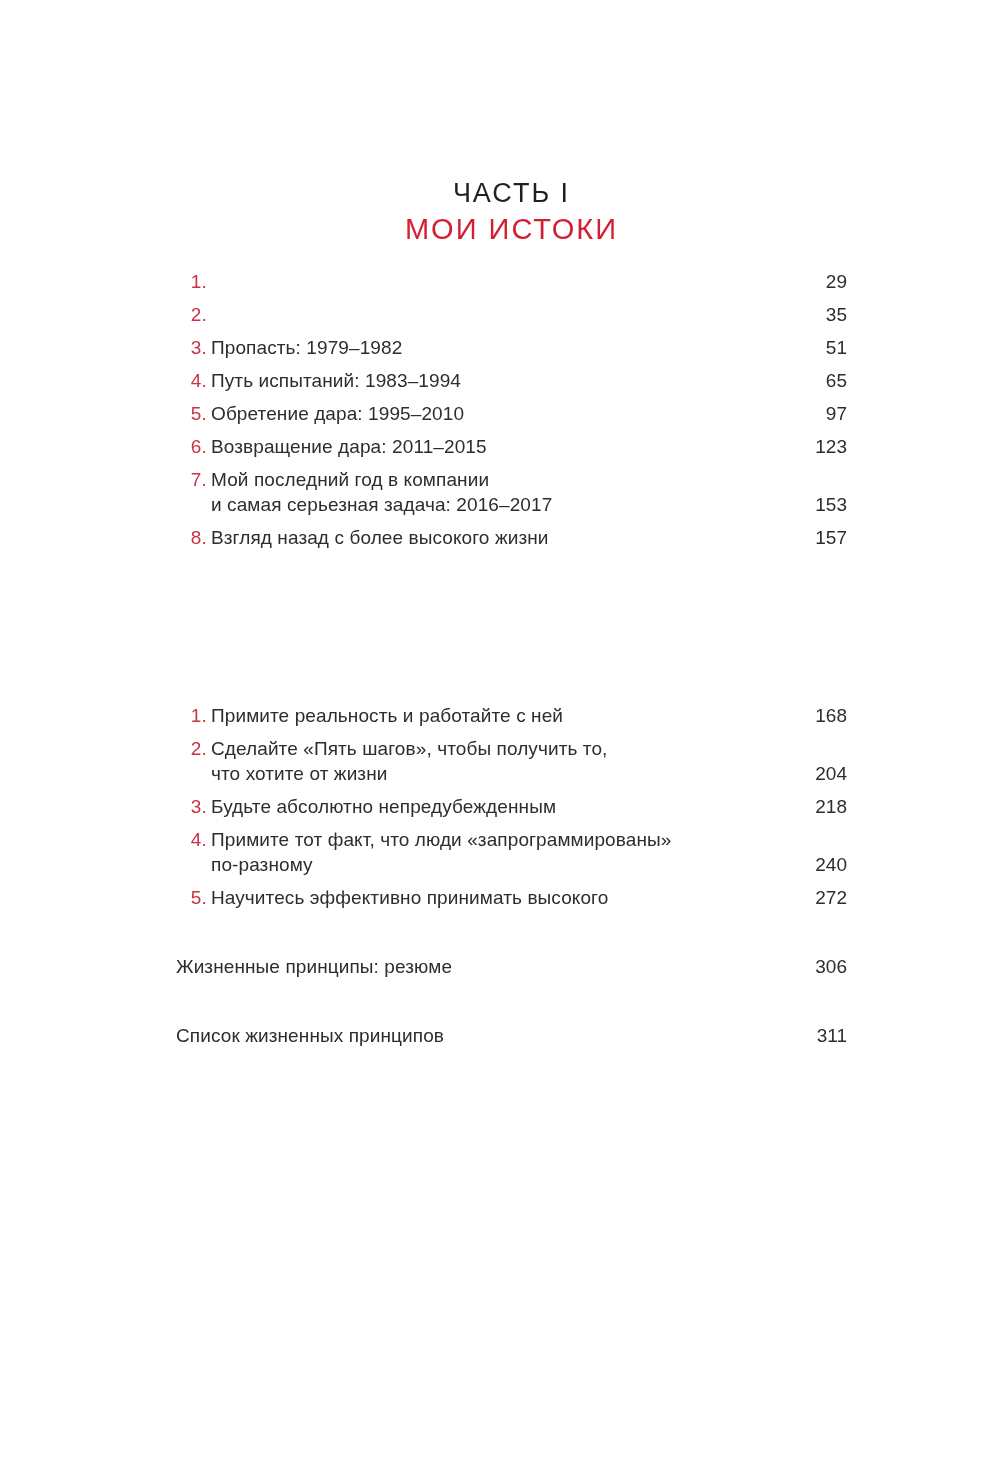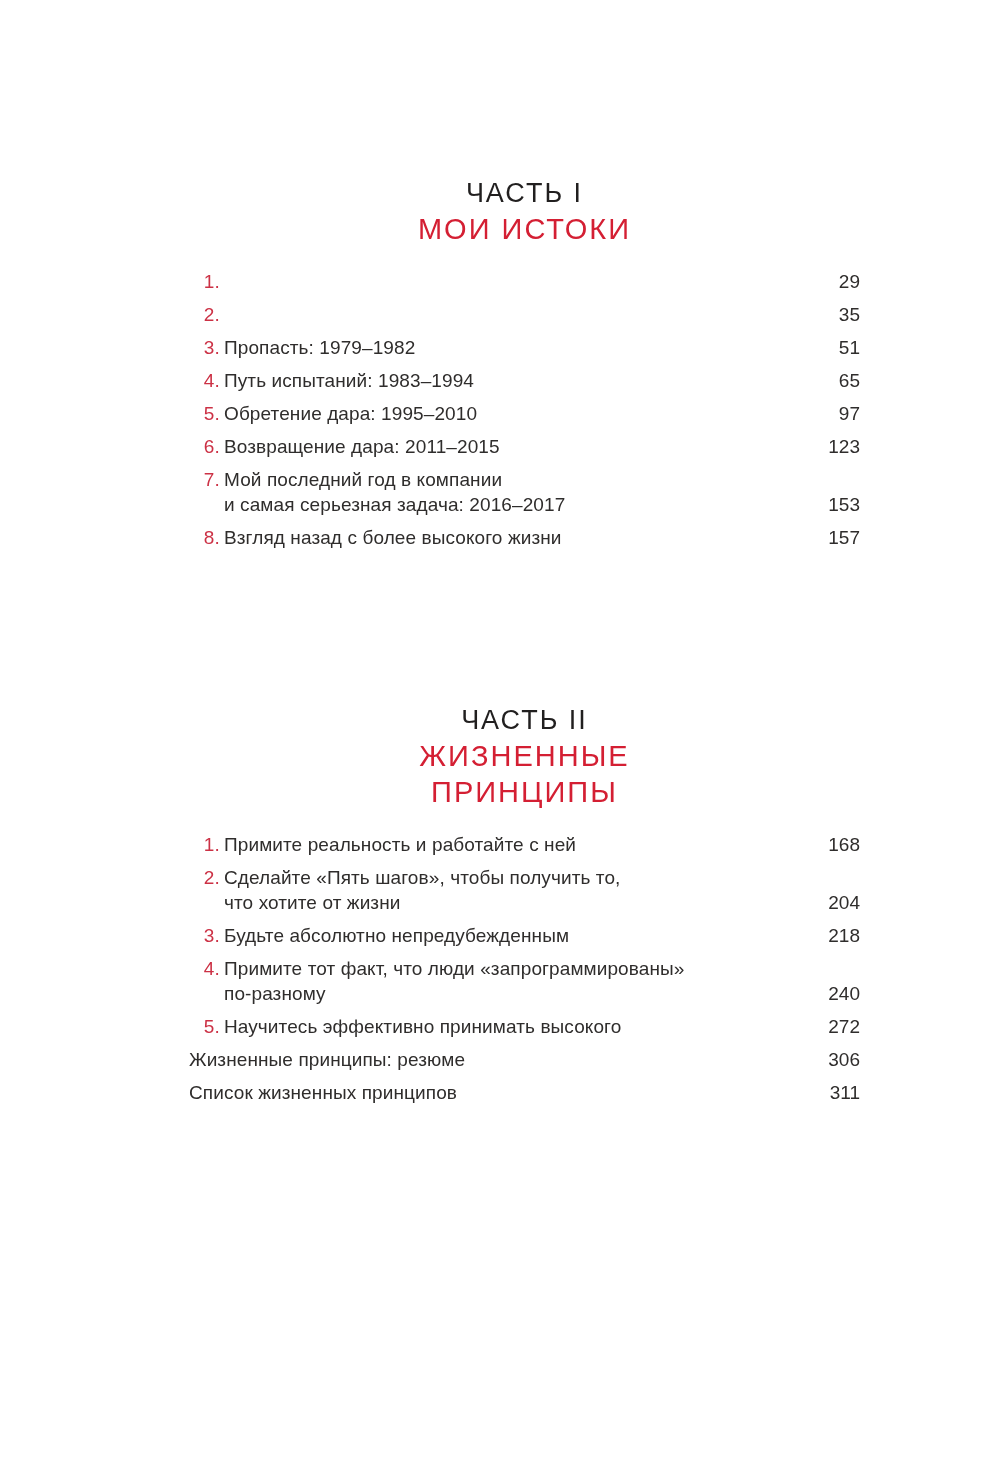--- a/index.html
+++ b/index.html
@@ -15,21 +15,21 @@
   }
   .page {
     position: relative;
     width: 1000px;
     height: 1470px;
     background: #ffffff;
     overflow: hidden;
   }
   .content {
     position: absolute;
-    left: 189px;
+    left: 176px;
     top: 176px;
     width: 671px;
   }
   .toc-section + .toc-section {
     margin-top: 153px;
   }
   .section-heading {
     text-align: center;
     margin-bottom: 22px;
   }
@@ -61,20 +61,21 @@
     color: #cc3145;
     align-self: flex-start;
     letter-spacing: 0.2px;
   }
   .toc-title {
     margin-left: 4px;
     letter-spacing: 0.1px;
   }
   .toc-row.no-num .toc-title {
     margin-left: 0;
+    margin-top: 36px;
   }
   .toc-page-num {
     margin-left: auto;
     align-self: flex-end;
     padding-left: 14px;
     color: #2f2d2c;
     text-align: center;
   }
 </style>
 </head>
@@ -146,27 +147,20 @@
     <span class="toc-title">
               <div>Взгляд назад с более высокого жизни</div>
             </span>
     <span class="toc-page-num">157</span>
   </div>
 </div>
     <div class="footer-entries"></div>
   </section>
 
   <section class="toc-section">
-    <header class="section-heading">
-      <div class="part-label">ЧАСТЬ II</div>
-      <div class="part-title">
-            <div>ЖИЗНЕННЫЕ</div>
-            <div>ПРИНЦИПЫ</div>
-          </div>
-    </header>
     <div class="entries">
   <div class="toc-row">
     <span class="toc-num">1.</span>
     <span class="toc-title">
               <div>Примите реальность и работайте с ней</div>
             </span>
     <span class="toc-page-num">168</span>
   </div>
 
   <div class="toc-row">

